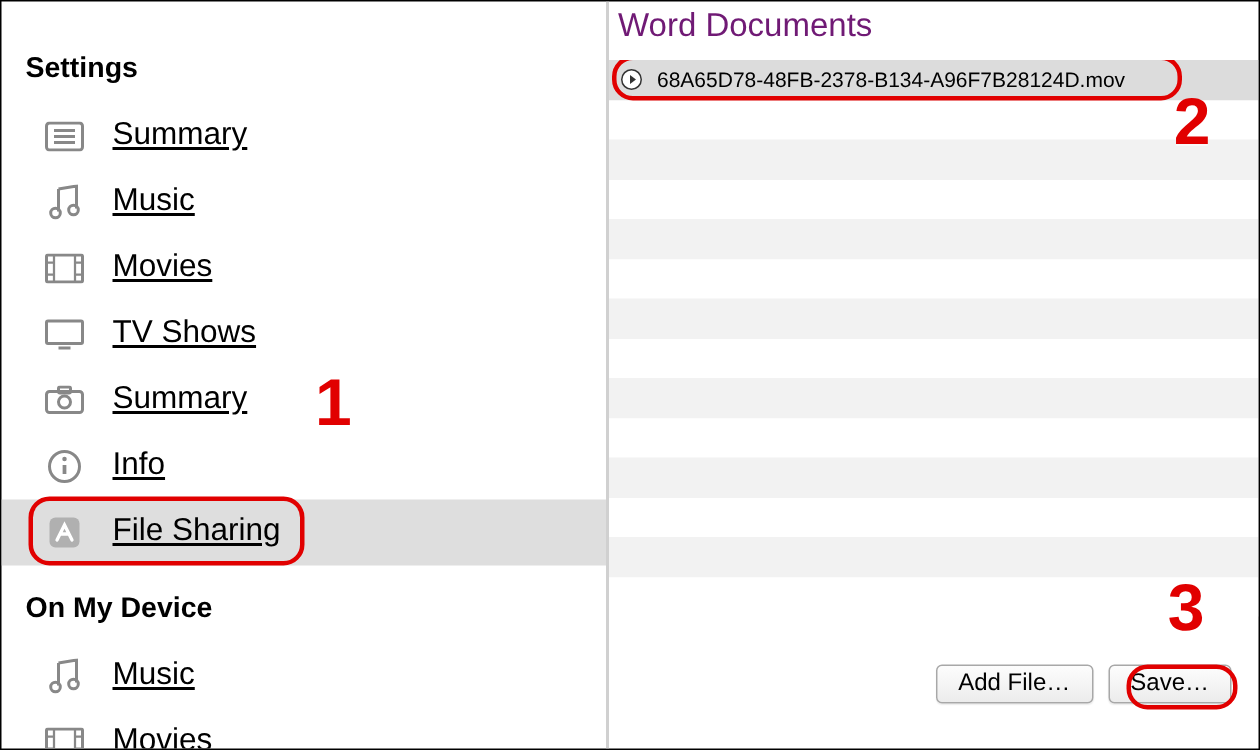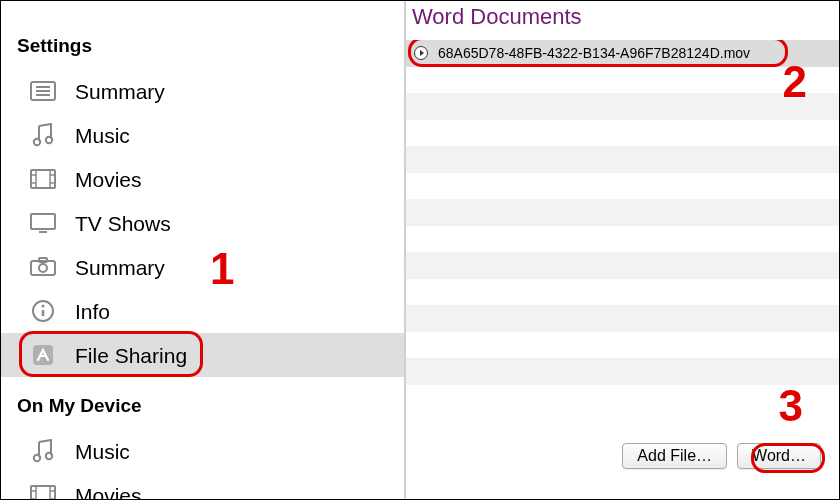--- a/index.html
+++ b/index.html
@@ -21,24 +21,25 @@
       padding-top: 24px;
     }
     .section-header {
       font-weight: bold;
       font-size: 19px;
       padding: 10px 16px 12px 16px;
       color: #000;
     }
     .sidebar-item {
       display: flex;
-      align-items: flex-end;
+      align-items: flex-start;
       padding: 9px 8px 9px 26px;
       cursor: pointer;
       position: relative;
+      text-decoration: underline;
     }
     .sidebar-item.selected {
       background: #dedede;
     }
     .sidebar-item .icon-slot {
       width: 32px;
       height: 26px;
       display: flex;
       align-items: center;
       justify-content: center;
@@ -251,41 +252,41 @@
 
     <div class="callout-num" style="left:210px; top:244px;">1</div>
   </div>
 
   <div class="main">
     <div class="main-header">Word Documents</div>
 
     <div class="file-list" style="position:relative;">
       <div class="file-row selected">
         <span class="play-icon"></span>
-        <span class="file-name">68A65D78-48FB-4322-B134-A96F7B28124D.mov</span>
+        <span class="file-name">68A65D78-48FB-2378-B134-A96F7B28124D.mov</span>
       </div>
       <div class="file-row"></div>
       <div class="file-row"></div>
       <div class="file-row"></div>
       <div class="file-row"></div>
       <div class="file-row"></div>
       <div class="file-row"></div>
       <div class="file-row"></div>
       <div class="file-row"></div>
       <div class="file-row"></div>
       <div class="file-row"></div>
       <div class="file-row"></div>
       <div class="file-row"></div>
       <div class="file-row"></div>
 
       <div class="callout" style="left:2px; top:-3px; width:380px; height:30px;"></div>
     </div>
 
     <div class="button-bar">
       <button class="btn">Add File…</button>
-      <button class="btn" style="position:relative;">Word…</button>
+      <button class="btn" style="position:relative;">Save…</button>
     </div>
 
     <div class="callout-num" style="right:32px; top:56px;">2</div>
     <div class="callout-num" style="right:36px; bottom:68px;">3</div>
     <div class="callout" style="right:14px; bottom:26px; width:74px; height:30px;"></div>
   </div>
 </div>
 
 </body></html>

